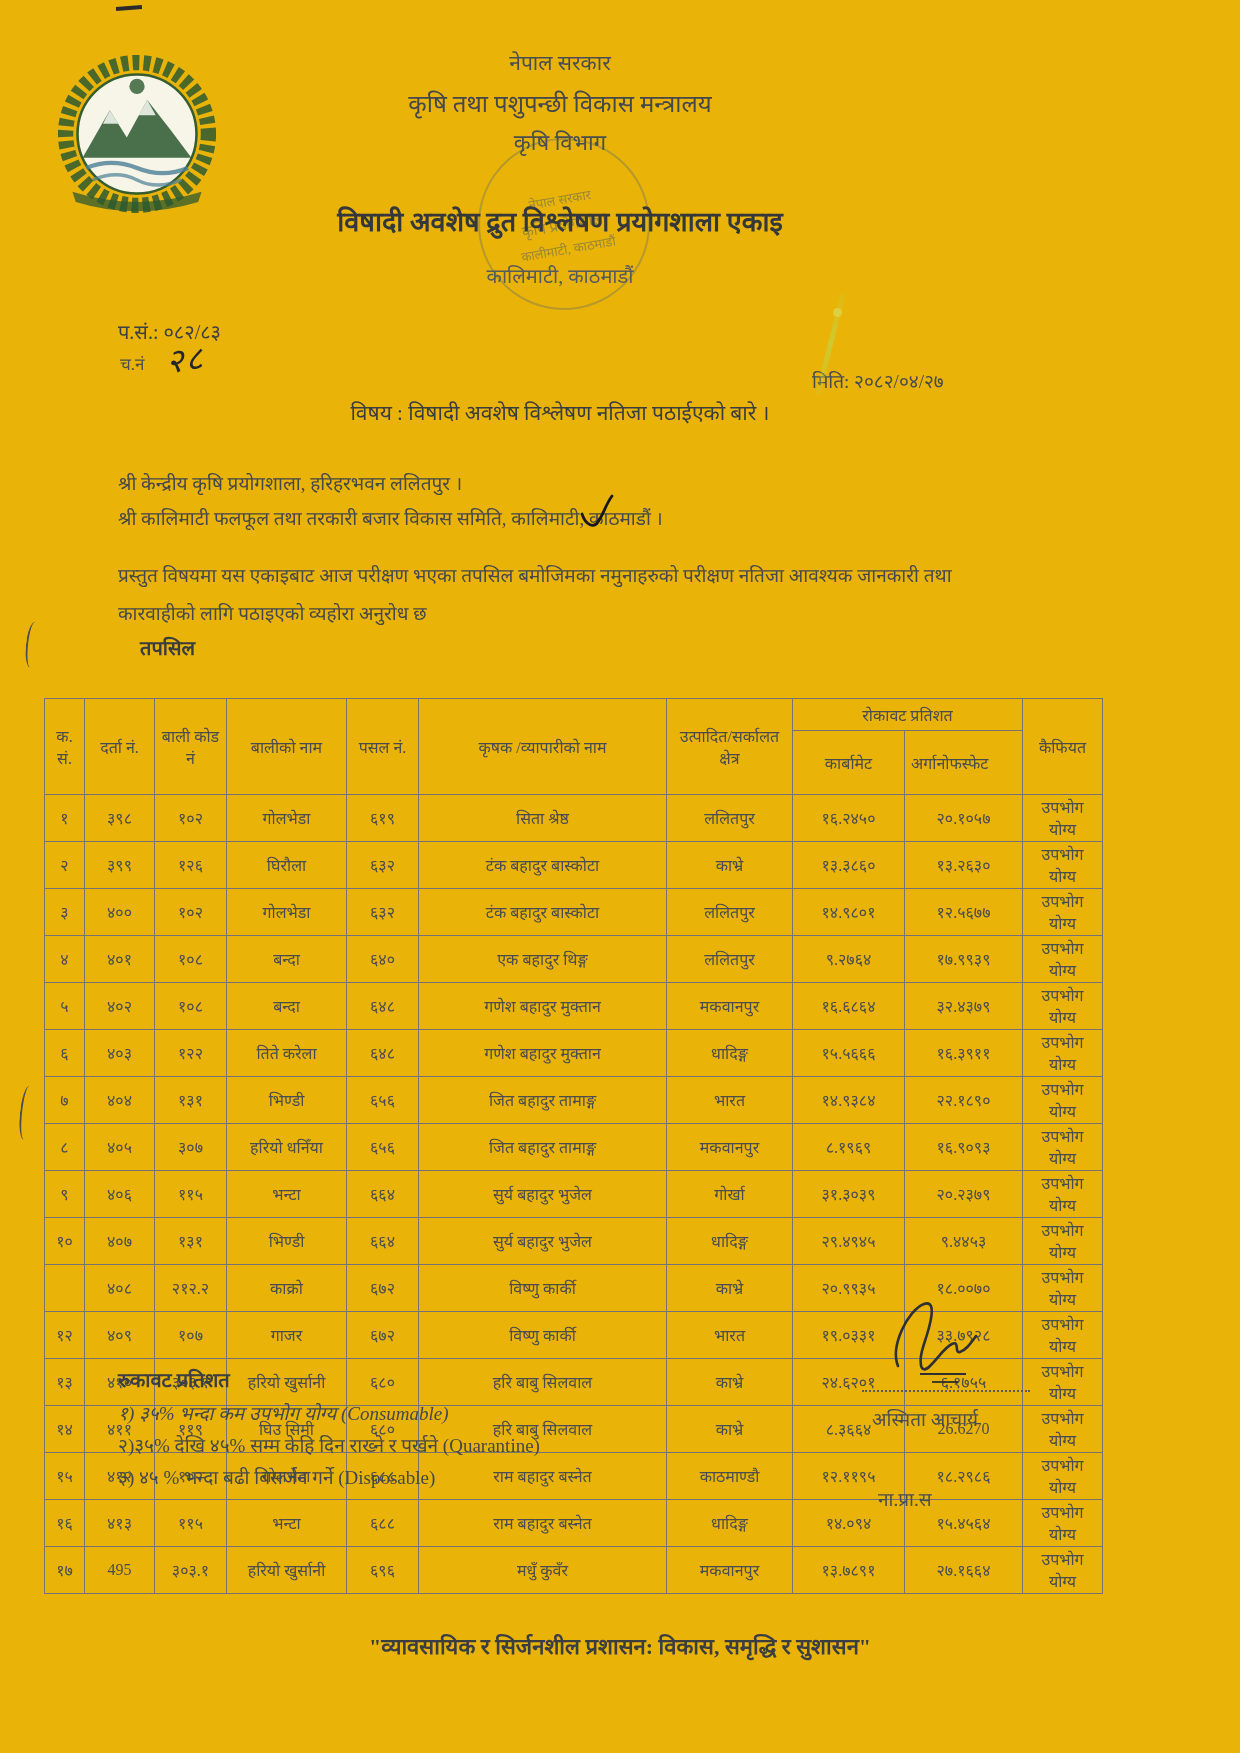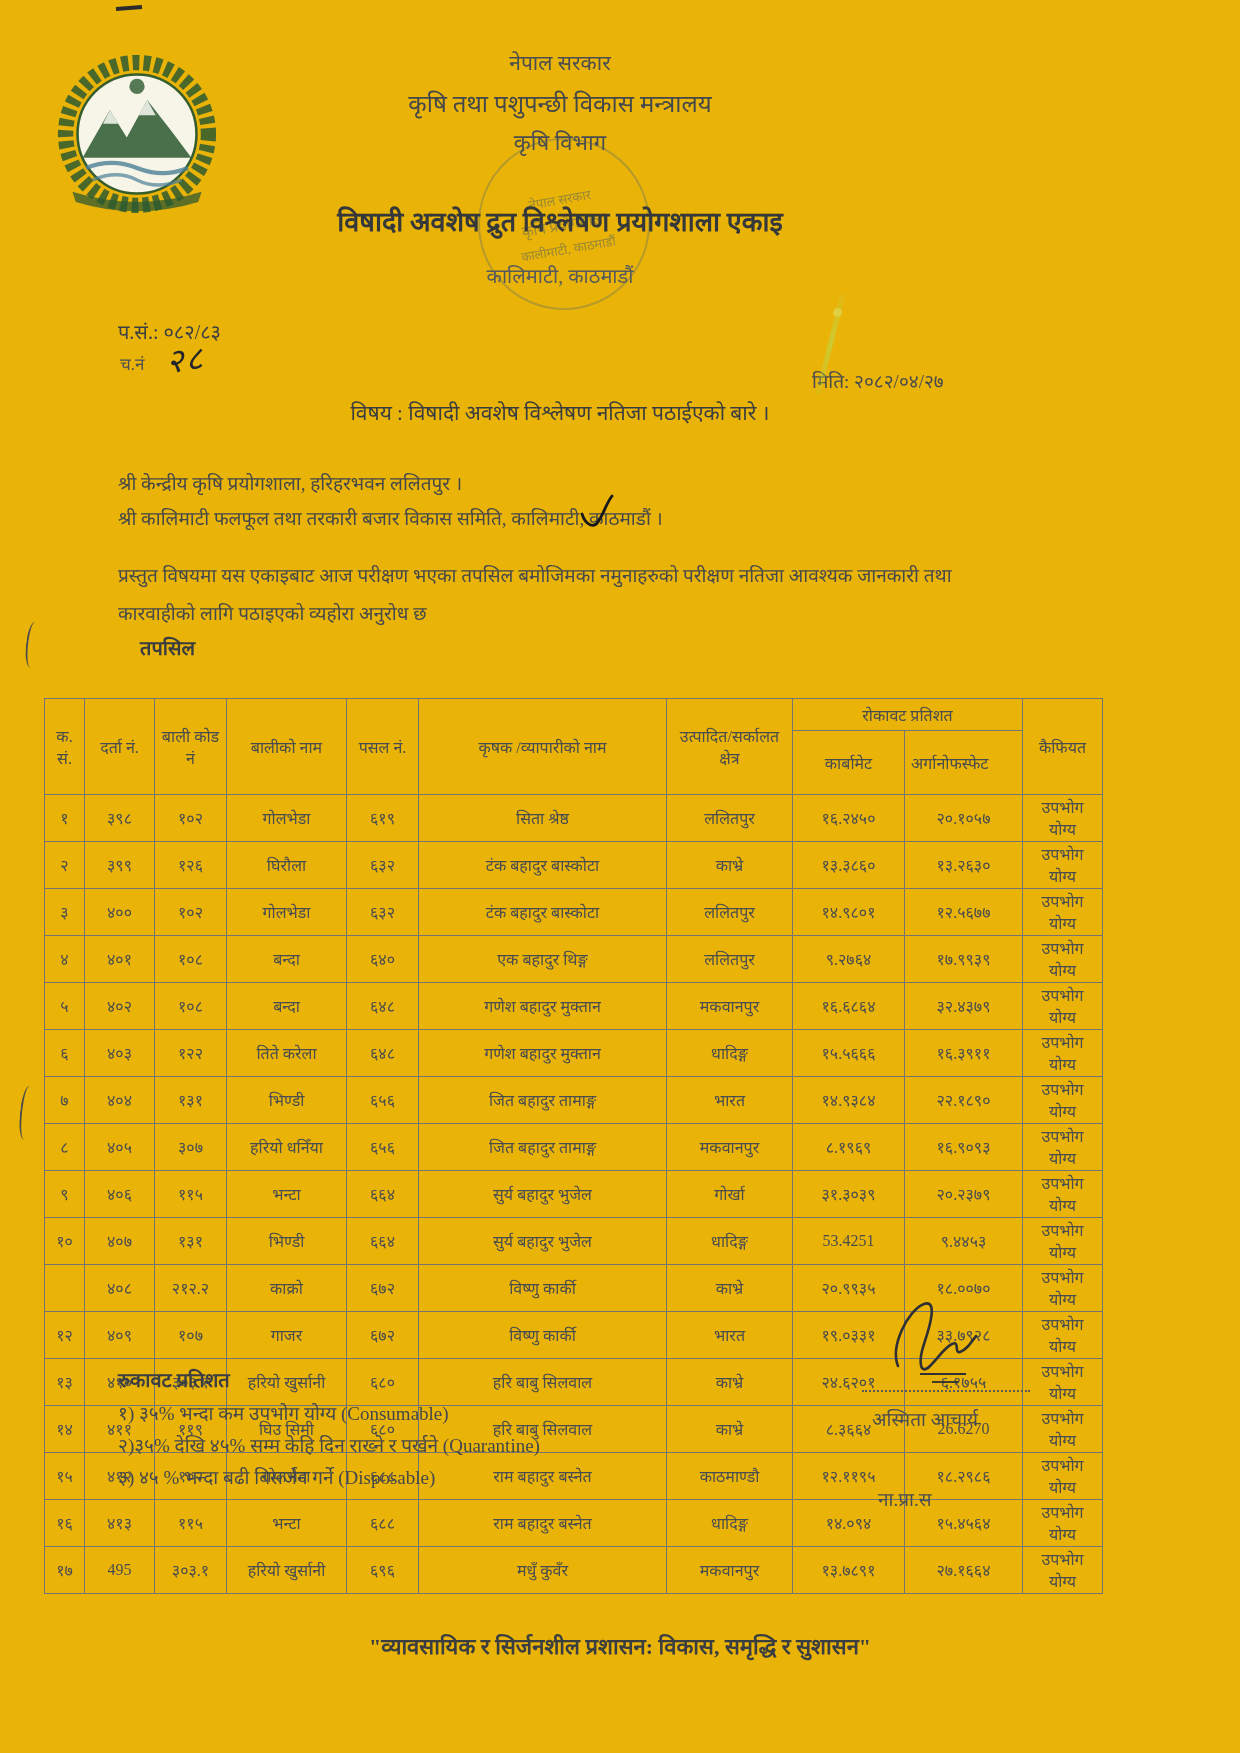--- a/index.html
+++ b/index.html
@@ -286,21 +286,21 @@
             <td>उपभोग योग्य</td>
           </tr>
           <tr>
             <td>१०</td>
             <td>४०७</td>
             <td>१३१</td>
             <td>भिण्डी</td>
             <td>६६४</td>
             <td>सुर्य बहादुर भुजेल</td>
             <td>धादिङ्ग</td>
-            <td>53.4251</td>
+            <td>२९.४९४५</td>
             <td>९.४४५३</td>
             <td>उपभोग योग्य</td>
           </tr>
           <tr>
             <td></td>
             <td>४०८</td>
             <td>२१२.२</td>
             <td>काक्रो</td>
             <td>६७२</td>
             <td>विष्णु कार्की</td>
@@ -390,20 +390,20 @@
       <path d="M18,70 C10,50 28,14 44,8 C58,3 50,30 44,48 C38,66 40,80 50,70 C60,60 64,52 72,48 C80,44 74,58 80,56 C86,54 90,48 96,40" fill="none" stroke="#2e3033" stroke-width="2.6" stroke-linecap="round"></path>
       <path d="M40,78 L86,78" fill="none" stroke="#2e3033" stroke-width="2"></path>
       <path d="M52,86 L78,86" fill="none" stroke="#2e3033" stroke-width="1.8"></path>
     </svg>
   </div>
   <div class="abs sig-line" style="left:862px;top:1390px;"></div>
   <div class="abs sig-name" style="left:872px;top:1406px;">अस्मिता आचार्य</div>
   <div class="abs sig-name" style="left:878px;top:1440px;margin-top:46px;">ना.प्रा.स</div>
 
   <div class="abs notes-title" style="left:118px;top:1366px;">रुकावट प्रतिशत</div>
-  <div class="abs note" style="left:118px;top:1400px;">१) ३५% भन्दा कम उपभोग योग्य (Consumable)</div>
+  <div class="abs note" style="left:118px;top:1400px;font-style:italic;">१) ३५% भन्दा कम उपभोग योग्य (Consumable)</div>
   <div class="abs note" style="left:118px;top:1432px;">२)३५% देखि ४५%  सम्म केहि दिन राख्ने र पर्खने (Quarantine)</div>
   <div class="abs note" style="left:118px;top:1464px;">३) ४५ % भन्दा बढी बिसर्जन गर्ने (Disposable)</div>
 
 
   <div class="abs slogan">"व्यावसायिक र सिर्जनशील प्रशासन: विकास, समृद्धि र सुशासन"</div>
 
 </div>
 
 </body></html>

